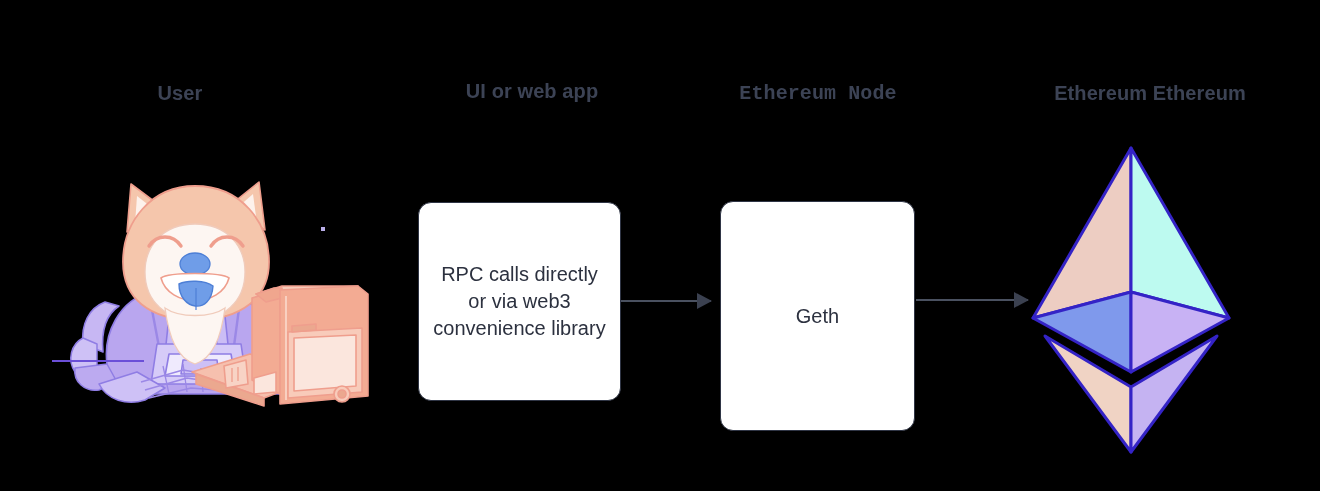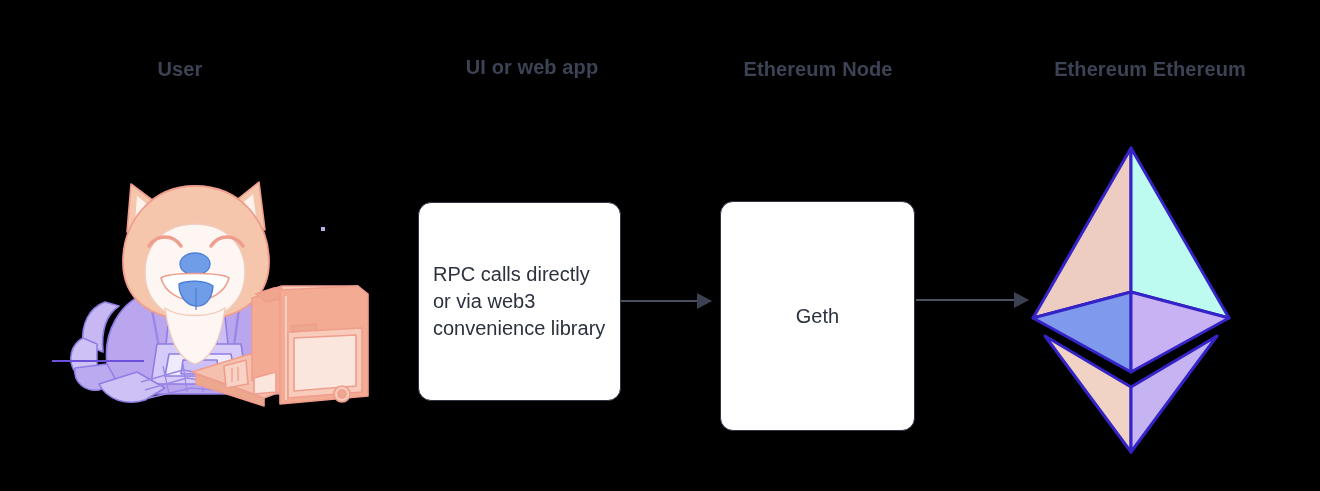--- a/index.html
+++ b/index.html
@@ -25,37 +25,38 @@
   
   .heading {
     position: absolute;
     font-family: "Liberation Sans", sans-serif;
     font-weight: bold;
     font-size: 20px;
     color: #3c4355;
     text-align: center;
     white-space: nowrap;
     letter-spacing: 0.1px;
+    margin-top: 24px;
   }
   .heading.h-user       { left:  80px; top: 58px; width: 200px; }
   .heading.h-ui         { left: 432px; top: 56px; width: 200px; }
-  .heading.h-node       { left: 718px; top: 58px; width: 200px; }
+  .heading.h-node       { left: 718px; top: 58px; width: 200px; font-family: Liberation Mono, monospace; }
   .heading.h-network    { left: 1050px; top: 58px; width: 200px; }
 
   
   .box {
     position: absolute;
     background: #ffffff;
     border: 1.2px solid #2f3545;
     border-radius: 13px;
     box-sizing: border-box;
     display: flex;
     align-items: center;
     justify-content: center;
-    text-align: left;
+    text-align: center;
   }
   .box .box-label {
     font-family: "Liberation Sans", sans-serif;
     font-size: 20px;
     line-height: 27px;
     color: #2c313f;
     padding: 0 14px;
     white-space: pre-line;
   }
   .box-rpc  { left: 418px; top: 202px; width: 203px; height: 199px; }

